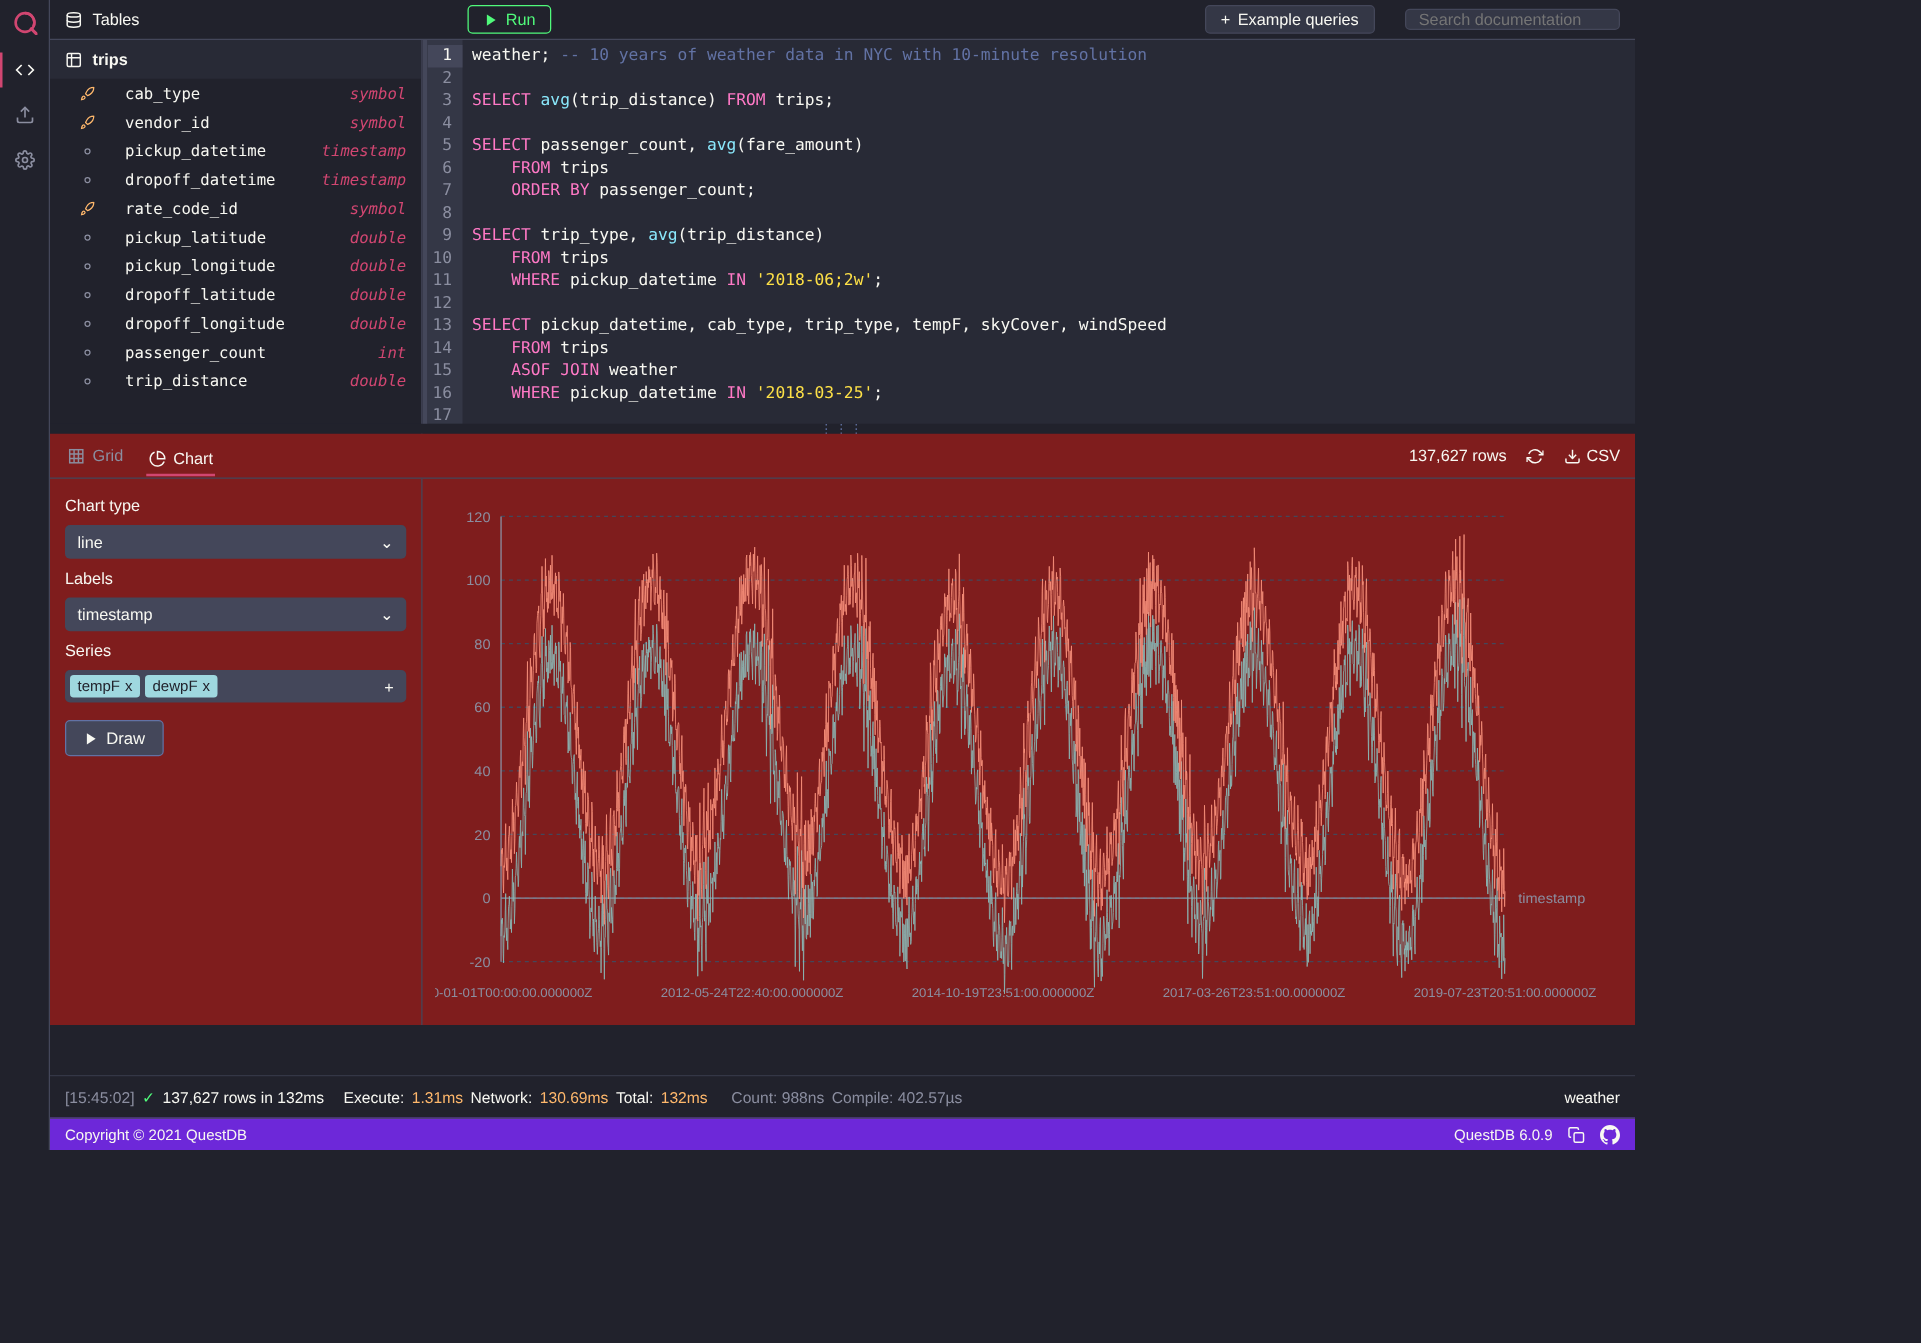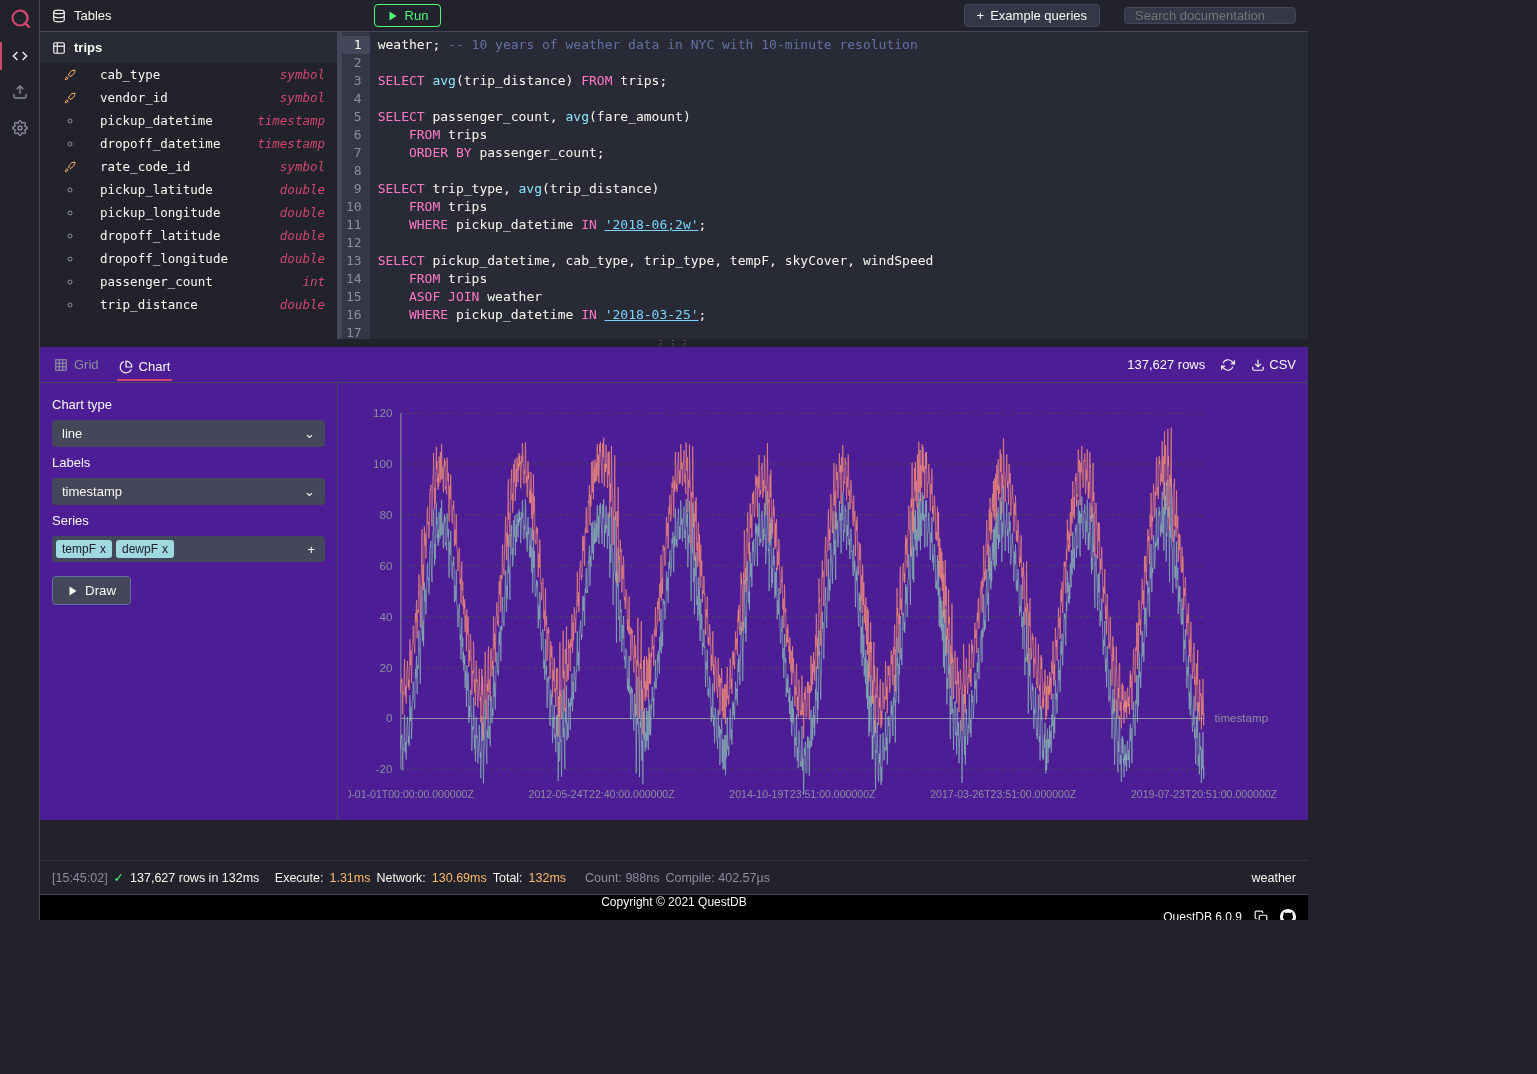--- a/index.html
+++ b/index.html
@@ -25,24 +25,24 @@
 .col-row .col-icon { width: 12px; height: 12px; color: #8b8ea0; }
 .col-row .col-icon.rocket { color: #ffb86c; }
 .editor { grid-column: 3; grid-row: 2; background: #282a36; display: flex; font-family: 'SF Mono', Menlo, monospace; font-size: 13px; overflow: hidden; position: relative; border-left: 4px solid #44475a; }
 .gutter { background: #343746; color: #8b8ea0; text-align: right; padding: 4px 8px 4px 4px; user-select: none; line-height: 18px; }
 .gutter div:first-child { background: #44475a; color: #f8f8f2; margin: 0 -8px 0 -4px; padding: 0 8px 0 4px; }
 .code { padding: 4px 8px; line-height: 18px; white-space: pre; }
 .code .line { height: 18px; }
 .code .cursor-line { display: inline-block; border-right: 2px solid #f8f8f2; }
 .kw { color: #ff79c6; }
 .fn { color: #8be9fd; }
-.str { color: #7dd3fc; text-decoration: underline; }
+.str { color: #fde047; }
 .cm { color: #6272a4; }
 .grip { grid-column: 2 / 4; grid-row: 3; background: #21222c; display:flex; align-items:center; justify-content:center; color:#6272a4; font-size:10px; letter-spacing:2px; cursor: ns-resize;}
-.results { grid-column: 2 / 4; grid-row: 4; display: flex; flex-direction: column; background: #4c1d95; }
+.results { grid-column: 2 / 4; grid-row: 4; display: flex; flex-direction: column; background: #7f1d1d; }
 .tabs-bar { display: flex; align-items: center; padding: 6px 12px; gap: 16px; border-bottom: 1px solid #44475a; }
 .tab { display: flex; align-items: center; gap: 6px; color: #8b8ea0; cursor: pointer; padding: 4px 2px; }
 .tab.active { color: #f8f8f2; border-bottom: 2px solid #d14671; margin-bottom: -7px; padding-bottom: 5px;}
 .tabs-bar .right { margin-left: auto; display: flex; align-items: center; gap: 16px; color: #f8f8f2; }
 .icon-btn { color: #f8f8f2; cursor: pointer; display: flex; align-items: center; gap: 4px; }
 .results-body { display: flex; flex: 1; overflow: hidden; }
 .chart-config { width: 298px; padding: 14px 12px; border-right: 1px solid #44475a; display: flex; flex-direction: column; gap: 8px; }
 .chart-config label { color: #f8f8f2; font-size: 13px; }
 .select { background: #44475a; border: none; color: #f8f8f2; padding: 6px 10px; border-radius: 4px; display: flex; justify-content: space-between; align-items: center; cursor: pointer; }
 .series-box { background: #44475a; border-radius: 4px; padding: 4px; display: flex; align-items: center; gap: 4px; }
@@ -53,21 +53,21 @@
 .chart-area { flex: 1; position: relative; padding: 20px 30px 10px 10px; }
 svg.chart { width: 100%; height: 100%; }
 .log-bar { grid-column: 2 / 4; grid-row: 5; display: flex; align-items: center; padding: 0 12px; border-top: 1px solid #44475a; gap: 8px; }
 .log-bar .expand { margin-left: auto; color: #8b8ea0; cursor: pointer; }
 .status-bar { grid-column: 2 / 4; grid-row: 6; display: flex; align-items: center; padding: 0 12px; gap: 6px; font-size: 12.5px; border-top: 1px solid #343746; }
 .status-bar .ts { color: #8b8ea0; }
 .status-bar .check { color: #50fa7b; }
 .status-bar .orange { color: #ffb86c; }
 .status-bar .dim { color: #8b8ea0; }
 .status-bar .db { margin-left: auto; }
-.footer { grid-column: 2 / 4; grid-row: 7; display: flex; align-items: center; padding: 0 12px; font-size: 12px; border-top: 1px solid #44475a; background: #000000; flex-direction: column; }
+.footer { grid-column: 2 / 4; grid-row: 7; display: flex; align-items: center; padding: 0 12px; font-size: 12px; border-top: 1px solid #44475a; background: #6d28d9; }
 .footer .right { margin-left: auto; display: flex; align-items: center; gap: 12px; }
 ::-webkit-scrollbar { width: 8px; }
 ::-webkit-scrollbar-track { background: #282a36; }
 ::-webkit-scrollbar-thumb { background: #44475a; border-radius: 4px; }
 </style>
 </head>
 <body>
 
 <div class="app">
 

